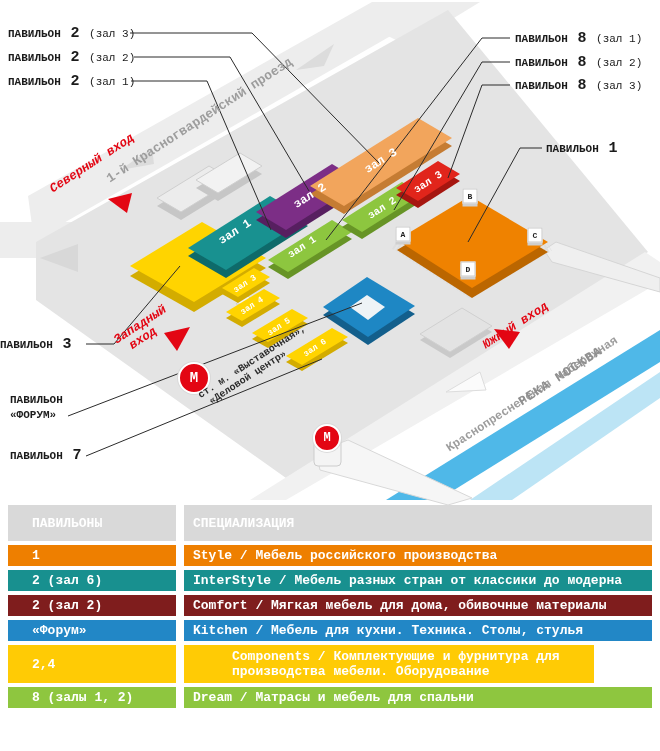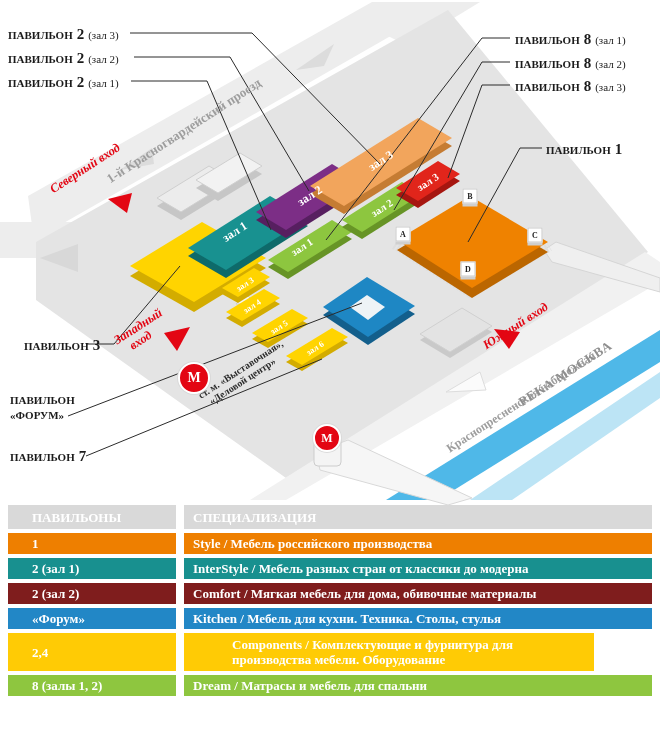--- a/index.html
+++ b/index.html
@@ -1,17 +1,17 @@
 <!DOCTYPE html>
 <html><head>
 <meta charset="utf-8">
 <style>
   html,body{margin:0;padding:0;background:#fff;}
   #stage{position:relative;width:660px;height:751px;background:#fff;overflow:hidden;
-         font-family:Liberation Serif, serif;}
+         font-family:Liberation Mono, monospace;}
   #map-svg{position:absolute;left:0;top:0;}
   .lbl{position:absolute;white-space:nowrap;color:#1b1b1b;line-height:15px;}
   .co-p{font-size:11px;font-weight:bold;}
   .co-n{font-size:15px;font-weight:bold;}
   .co-s{font-size:11px;}
   .rot{transform-origin:left bottom;transform:rotate(-33deg);}
   .ent{color:#e30613;font-weight:bold;font-style:italic;font-size:12.5px;line-height:13px;}
   .street-name{color:#9d9d9d;font-weight:bold;font-size:13px;}
   .nab{color:#9d9d9d;font-weight:bold;font-size:12px;}
   .river-name{color:#8f8f8f;font-weight:bold;font-size:13px;letter-spacing:1px;}
@@ -29,21 +29,21 @@
           font-size:14px;display:flex;align-items:center;justify-content:center;
           transform:translate(-50%,-50%);}
   
   #spec-table{position:absolute;left:8px;top:505px;width:644px;}
   .trow{display:flex;margin-top:4px;}
   .trow:first-child{margin-top:0;}
   .tc1{width:168px;flex:none;display:flex;align-items:center;padding-left:24px;box-sizing:border-box;}
   .tgap{width:8px;flex:none;}
   .tc2{flex:1;display:flex;align-items:center;padding-left:9px;box-sizing:border-box;}
   .trow{height:21px;}
-  .trow.hdr{height:24px;}
+  .trow.hdr{height:36px;}
   .trow.tall{height:38px;}
   .hdr .tc1,.hdr .tc2{background:#d9d9d9;color:#404040;font-weight:bold;font-size:13px;}
   .trow .tc1,.trow .tc2{font-weight:bold;font-size:13px;color:#fff;line-height:15px;}
   .r0 .tc1,.r0 .tc2{background:#ee7f00;}
   .r1 .tc1,.r1 .tc2{background:#18908f;}
   .r2 .tc1,.r2 .tc2{background:#7f1d1d;}
   .r3 .tc1,.r3 .tc2{background:#f5a74e;}
   .r4 .tc1,.r4 .tc2{background:#2287c6;}
   .r5 .tc1,.r5 .tc2{background:#ffcb05;}
   .r6 .tc1,.r6 .tc2{background:#8ec63f;}
@@ -187,21 +187,21 @@
   <div class="lbl" style="left:515px;top:78px;">
     <span class="co-p">ПАВИЛЬОН</span>
     <span class="co-n">8</span>
     <span class="co-s">(зал 3)</span>
   </div>
   <div class="lbl" style="left:546px;top:141px;">
     <span class="co-p">ПАВИЛЬОН</span>
     <span class="co-n">1</span>
   </div>
 
-  <div class="lbl" style="left:24px;top:337px;">
+  <div class="lbl" style="left:0;top:337px;">
     <span class="co-p">ПАВИЛЬОН</span>
     <span class="co-n">3</span>
   </div>
   <div class="lbl" style="left:10px;top:393px;">
     <div class="co-p">ПАВИЛЬОН</div>
     <div class="co-p">«ФОРУМ»</div>
   </div>
   <div class="lbl" style="left:10px;top:448px;">
     <span class="co-p">ПАВИЛЬОН</span>
     <span class="co-n">7</span>
@@ -246,21 +246,21 @@
       <div class="tc1">ПАВИЛЬОНЫ</div>
       <div class="tgap"></div>
       <div class="tc2">СПЕЦИАЛИЗАЦИЯ</div>
     </div>
     <div class="trow r0">
       <div class="tc1">1</div>
       <div class="tgap"></div>
       <div class="tc2">Style / Мебель российского производства</div>
     </div>
     <div class="trow r1">
-      <div class="tc1">2 (зал 1)</div>
+      <div class="tc1">2 (зал 6)</div>
       <div class="tgap"></div>
       <div class="tc2">InterStyle / Мебель разных стран от классики до модерна</div>
     </div>
     <div class="trow r2">
       <div class="tc1">2 (зал 2)</div>
       <div class="tgap"></div>
       <div class="tc2">Comfort / Мягкая мебель для дома, обивочные материалы</div>
     </div>
     <div class="trow r4">
       <div class="tc1">«Форум»</div>

